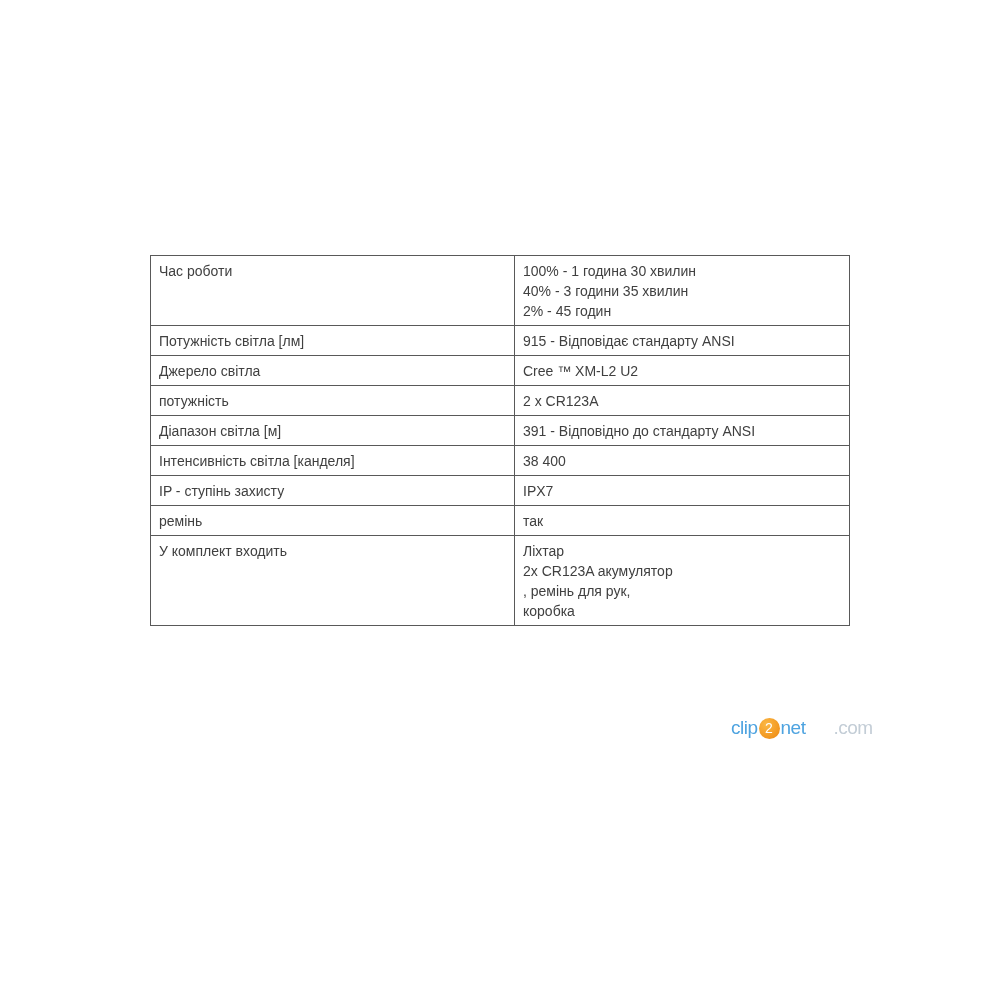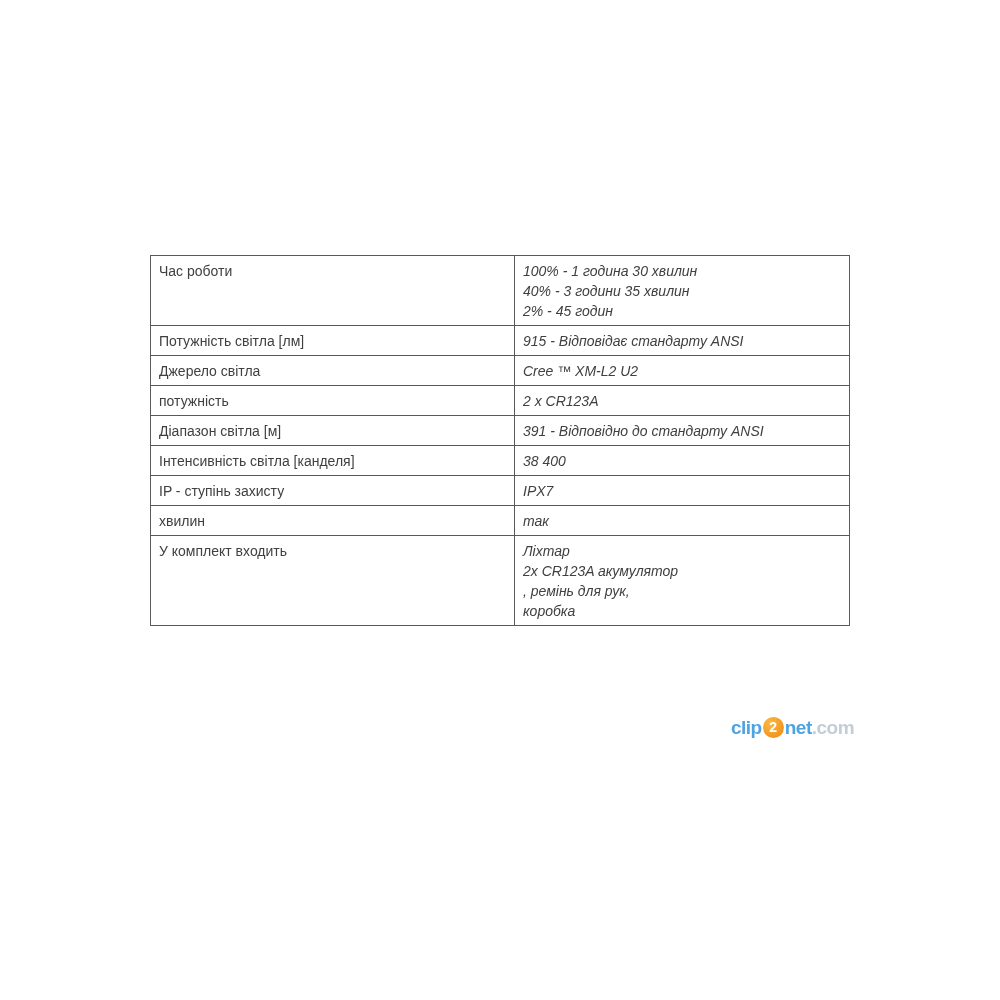--- a/index.html
+++ b/index.html
@@ -30,42 +30,42 @@
     border: 1px solid #595959;
     vertical-align: top;
     padding: 5px 8px 4px 8px;
     background: #ffffff;
   }
   td.label-cell {
     width: 347px;
   }
   td.value-cell div {
     white-space: pre;
-    font-style: italic;
   }
   
   .watermark {
     position: absolute;
     left: 721px;
     top: 710px;
     width: 134px;
     height: 36px;
     background: #ffffff;
     display: flex;
     align-items: center;
     padding-left: 10px;
   }
   .wm-text {
-    font-weight: bold;
+    font-weight: normal;
     font-size: 19px;
     letter-spacing: -0.5px;
     display: flex;
+    align-items: center;
   }
   .wm-blue { color: #4da3e0; }
-  .wm-gray { color: #c3cdd6; }
+  .wm-gray { color: #c3cdd6; margin-left: 28px; }
   .wm-circle {
     display: inline-block;
     width: 21px;
     height: 21px;
     border-radius: 50%;
     background: radial-gradient(circle at 35% 30%, #fbb845, #f2961f 70%, #e07f12);
     color: #ffffff;
     font-size: 14px;
     line-height: 21px;
     text-align: center;
@@ -128,21 +128,21 @@
     </tr>
 
     <tr>
       <td class="label-cell">IP - ступінь захисту</td>
       <td class="value-cell">
             <div>IPX7</div>
           </td>
     </tr>
 
     <tr>
-      <td class="label-cell">хвилин</td>
+      <td class="label-cell">ремінь</td>
       <td class="value-cell">
             <div>так</div>
           </td>
     </tr>
 
 
     <tr>
       <td class="label-cell">У комплект входить</td>
       <td class="value-cell">
             <div>Ліхтар</div>

